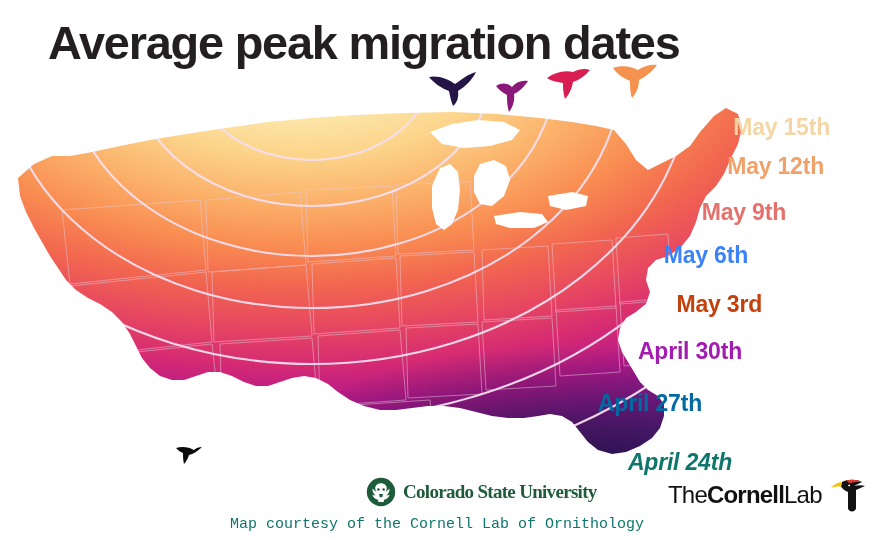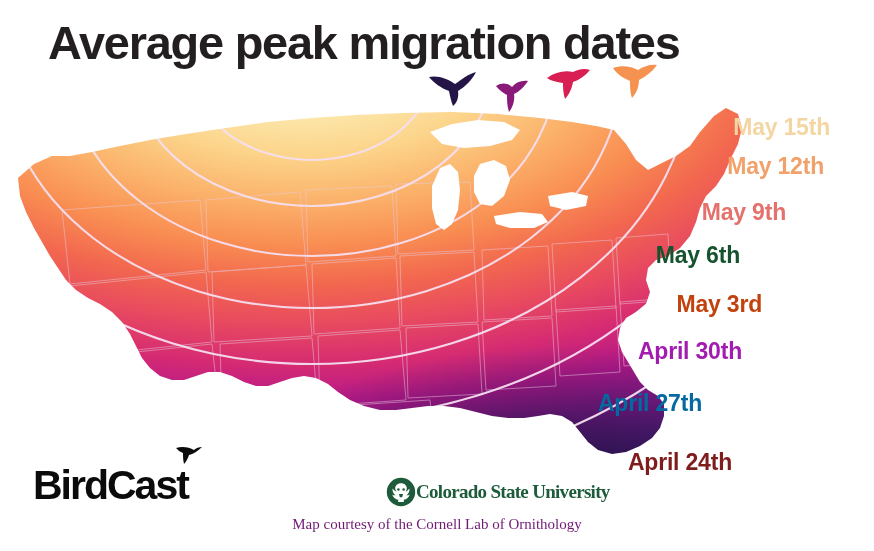--- a/index.html
+++ b/index.html
@@ -41,35 +41,35 @@
 
   
   #birdcast{
     position:absolute;left:33px;top:462px;
     font-size:41px;font-weight:700;color:#0b0b0b;
     letter-spacing:-2px;white-space:nowrap;
     font-family:"Liberation Sans", sans-serif;
   }
   #birdcast-bird{position:absolute;left:176px;top:446px;width:26px;height:18px;}
 
-  #csu{position:absolute;left:386px;top:477px;display:flex;align-items:center;}
+  #csu{position:absolute;left:366px;top:477px;display:flex;align-items:center;gap:7px;}
   #csu-mark{width:30px;height:30px;flex:0 0 auto;}
   #csu-text{font-size:19px;font-weight:700;color:#1e5b3a;letter-spacing:-0.7px;white-space:nowrap;
     font-family:"Liberation Serif", serif;}
 
   #cornell{position:absolute;left:668px;top:478px;display:flex;align-items:center;gap:4px;}
   #cornell-text{font-size:24px;color:#111;white-space:nowrap;letter-spacing:-0.8px;}
   #cornell-text .b{font-weight:700;}
   #cornell-text .l{font-weight:400;}
   #cornell-bird{width:40px;height:34px;flex:0 0 auto;}
 
   #caption{
     position:absolute;left:0;right:0;top:516px;
-    text-align:center;font-size:15px;color:#701a75;
-    font-family:Liberation Serif, serif;
+    text-align:center;font-size:15px;color:#0f766e;
+    font-family:Liberation Mono, monospace;
   }
 
   
   .flybird{position:absolute;}
 </style>
 </head>
 <body>
 
 <div id="stage">
 
@@ -191,27 +191,26 @@
   <svg class="flybird" style="left:545px;top:68px;width:46px;height:32px;" viewBox="0 0 46 32">
     <path d="M2,10 C10,4 20,2 28,4 C34,1 40,0 45,2 C40,8 34,12 28,14 C27,20 24,27 20,31 C18,25 18,19 18,15 C12,14 6,13 2,10 Z" fill="#d81e52"></path>
   </svg>
   <svg class="flybird" style="left:612px;top:64px;width:46px;height:34px;" viewBox="0 0 46 34">
     <path d="M1,4 C9,1 19,2 26,6 C32,2 39,0 45,1 C40,8 33,13 27,16 C27,23 24,30 20,34 C18,28 18,21 18,17 C11,14 5,10 1,4 Z" fill="#f6924f"></path>
   </svg>
 
   <div class="datelabel" style="right:44px;top:114px;color:#f3d6a3;">May 15th</div>
   <div class="datelabel" style="right:50px;top:153px;color:#f0a26a;">May 12th</div>
   <div class="datelabel" style="right:88px;top:199px;color:#e5716c;">May 9th</div>
-  <div class="datelabel" style="right:134px;top:242px;color:#14532d;">May 6th</div>
+  <div class="datelabel" style="right:126px;top:242px;color:#3b82f6;">May 6th</div>
   <div class="datelabel" style="right:112px;top:291px;color:#c2410c;">May 3rd</div>
   <div class="datelabel" style="right:132px;top:338px;color:#a21caf;">April 30th</div>
   <div class="datelabel" style="right:172px;top:390px;color:#0369a1;">April 27th</div>
-  <div class="datelabel" style="right:142px;top:449px;color:#7f1d1d;">April 24th</div>
-
-  <div id="birdcast">BirdCast</div>
+  <div class="datelabel" style="right:142px;top:449px;color:#0f766e;font-style:italic;">April 24th</div>
+
   <svg id="birdcast-bird" viewBox="0 0 26 18">
     <path d="M0,2 C6,0 13,1 18,4 C20,2 23,1 26,1 C22,5 17,8 13,9 C12,12 10,16 8,18 C7,14 7,10 7,7 C4,6 2,4 0,2 Z" fill="#0b0b0b"></path>
   </svg>
 
   <div id="csu">
     <svg id="csu-mark" viewBox="0 0 30 30">
       <circle cx="15" cy="15" r="14.2" fill="#1e5b3a"></circle>
       <path d="M15,6.2 C11.6,6.2 9.2,8.4 9.2,11.2 C9.2,12.8 9.9,14.0 10.9,14.8
                C9.3,14.3 7.6,13.2 6.6,11.6 C6.1,14.2 7.4,16.9 9.6,18.2
                C8.4,18.4 7.1,18.1 6.2,17.4 C7.0,20.1 9.4,22.2 12.2,22.8
@@ -219,16 +218,27 @@
                C22.9,18.1 21.6,18.4 20.4,18.2 C22.6,16.9 23.9,14.2 23.4,11.6
                C22.4,13.2 20.7,14.3 19.1,14.8 C20.1,14.0 20.8,12.8 20.8,11.2
                C20.8,8.4 18.4,6.2 15,6.2 Z" fill="#ffffff"></path>
       <circle cx="12.4" cy="12.6" r="1.25" fill="#1e5b3a"></circle>
       <circle cx="17.6" cy="12.6" r="1.25" fill="#1e5b3a"></circle>
       <path d="M13.0,17.0 L17.0,17.0 L16.2,20.2 L13.8,20.2 Z" fill="#1e5b3a"></path>
     </svg>
     <span id="csu-text">Colorado State University</span>
   </div>
 
+  <div id="cornell">
+    <span id="cornell-text"><span class="l">The</span><span class="b">Cornell</span><span class="l">Lab</span></span>
+    <svg id="cornell-bird" viewBox="0 0 40 34">
+      <path d="M16,4 C22,1 30,1 36,4 L28,8 C32,7 36,7 39,8 L30,12 L30,30
+               C30,32 28,33.6 26,33.6 C24,33.6 22,32 22,30 L22,14
+               C19,13 16.5,11 15,8.5 Z" fill="#111111"></path>
+      <path d="M36,4 C32,1.6 26,1 20,2.6 L24,5.4 C28,4 33,3.6 36,4 Z" fill="#e03a2f"></path>
+      <path d="M16,4 L15,8.5 C12,8.2 8.5,8.6 5,9.8 C8,6.4 12,4.4 16,4 Z" fill="#f2c203"></path>
+      <circle cx="23.2" cy="7.4" r="0.95" fill="#ffffff"></circle>
+    </svg>
+  </div>
 
   <div id="caption">Map courtesy of the Cornell Lab of Ornithology</div>
 
 </div>
 
 </body></html>

